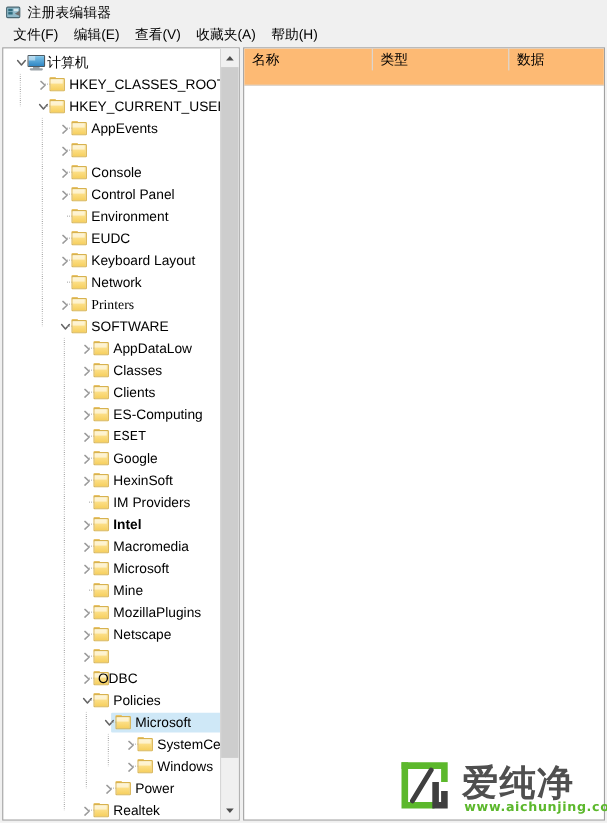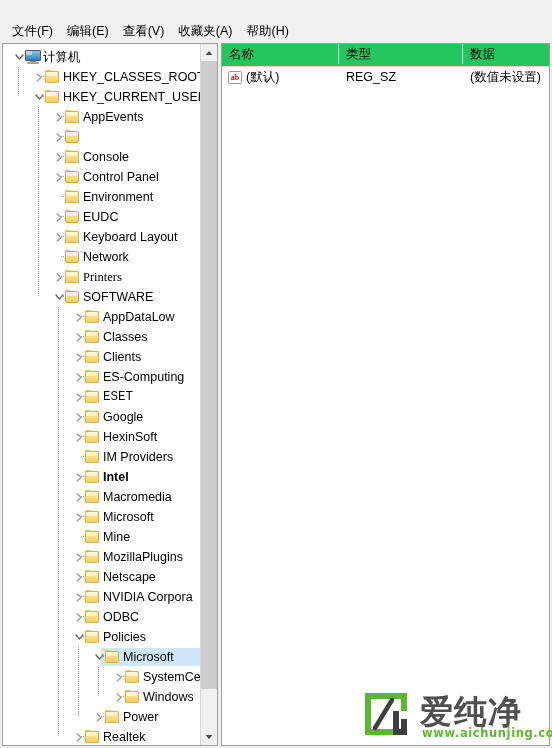--- a/index.html
+++ b/index.html
@@ -93,22 +93,22 @@
   }
   .vsb .btn.up{top:0;}
   .vsb .btn.down{bottom:0;}
   .vsb .thumb{
     position:absolute;left:0;top:17px;width:16px;height:628px;
     background:#cdcdcd;
   }
 
   
   .lheader{
-    position:absolute;left:0;top:0;width:327px;height:23px;
-    background:#22c55e;border-bottom:1px solid #d9d9d9;box-sizing:border-box;
+    position:absolute;left:0;top:0;width:327px;height:34px;
+    background:#fdba74;border-bottom:1px solid #d9d9d9;box-sizing:border-box;
   }
   .lh-cell{
     position:absolute;top:0;height:20px;line-height:20px;
     font-size:12.5px;color:#000;padding-left:7px;box-sizing:border-box;
     border-right:1px solid #d9d9d9;overflow:hidden;white-space:nowrap;cursor:default;
   }
   .lrow{position:absolute;left:0;width:327px;height:21px;cursor:default;}
   .lr-cell{
     position:absolute;top:0;height:21px;line-height:21px;
     font-size:12.5px;color:#000;white-space:nowrap;overflow:hidden;
@@ -126,20 +126,32 @@
   .wm-cn{position:absolute;left:58px;top:0px;font-size:33px;font-weight:bold;color:#4f4f4f;
     letter-spacing:1px;font-family:"DejaVu Sans","Liberation Sans",sans-serif;}
   .wm-url{position:absolute;left:60px;top:36px;font-size:11.5px;font-weight:bold;color:#5cb82c;
     letter-spacing:.6px;font-family:"DejaVu Sans","Liberation Sans",sans-serif;}
 </style>
 </head>
 <body>
 
 <div class="app">
 
+  <div class="titlebar">
+    <span class="title-icon">
+      <svg width="15" height="15" viewBox="0 0 15 15">
+        <rect x="1" y="2.5" width="12" height="9.5" rx="1" fill="#8fb9c9" stroke="#4a6773" stroke-width="1"></rect>
+        <rect x="2.5" y="4" width="4" height="2.2" fill="#2f6b7d"></rect>
+        <rect x="2.5" y="7" width="4" height="2.2" fill="#2f6b7d"></rect>
+        <rect x="7.5" y="4" width="4" height="2.2" fill="#d6e7ee"></rect>
+        <path d="M8.5 8.5 l4.5 -3 v5 z" fill="#6d6d6d"></path>
+      </svg>
+    </span>
+    <span class="title-text">注册表编辑器</span>
+  </div>
 
   <div class="menubar">
     <div class="menu-item">文件(F)</div>
     <div class="menu-item">编辑(E)</div>
     <div class="menu-item">查看(V)</div>
     <div class="menu-item">收藏夹(A)</div>
     <div class="menu-item">帮助(H)</div>
   </div>
 
   <div class="tree-panel">
@@ -540,36 +552,35 @@
               <svg width="8" height="9" viewBox="0 0 8 9">
                 <path d="M2.2 1 L6 4.5 L2.2 8" fill="none" stroke="#9b9b9b" stroke-width="1.4" stroke-linecap="round" stroke-linejoin="round"></path>
               </svg>
             </span>
             <span class="dot" style="left: 78px;"></span>
             <span class="fold" style="left: 82px;">
               <span class="tab"></span>
               <span class="body"></span>
               <span class="shine"></span>
             </span>
-            <span class="label" style="left: 100px;">NVIDIA Corpora</span>
           </div>
           <div class="node" style="top: 560px; position: absolute; left: 0px; width: 198px;">
             <div class="hl" style="left: 78px;"></div>
             <span class="chev" style="left: 68px;">
               <svg width="8" height="9" viewBox="0 0 8 9">
                 <path d="M2.2 1 L6 4.5 L2.2 8" fill="none" stroke="#9b9b9b" stroke-width="1.4" stroke-linecap="round" stroke-linejoin="round"></path>
               </svg>
             </span>
             <span class="dot" style="left: 78px;"></span>
             <span class="fold" style="left: 82px;">
               <span class="tab"></span>
               <span class="body"></span>
               <span class="shine"></span>
             </span>
-            <span class="label" style="left: 100px;">ODBC</span>
+            <span class="label" style="left: 86px;">ODBC</span>
           </div>
           <div class="node" style="top: 580px; position: absolute; left: 0px; width: 198px;">
             <div class="hl" style="left: 78px;"></div>
             <span class="chev" style="left: 68px;">
               <svg width="9" height="8" viewBox="0 0 9 8">
                 <path d="M1 2 L4.5 6 L8 2" fill="none" stroke="#636363" stroke-width="1.4" stroke-linecap="round" stroke-linejoin="round"></path>
               </svg>
             </span>
             <span class="dot" style="left: 78px;"></span>
             <span class="fold" style="left: 82px;">
@@ -670,26 +681,20 @@
       </div>
     </div>
   </div>
 
   <div class="list-panel">
     <div class="lheader">
       <div class="lh-cell" style="left:0;width:117px;">名称</div>
       <div class="lh-cell" style="left:241px;width:86px;border-right:none;">数据</div>
       <div class="lh-cell" style="left:117px;width:124px;">类型</div>
     </div>
-    <div class="lrow" style="top:23px;">
-      <span class="abicon">ab</span>
-      <span class="lr-cell" style="left:24px;width:95px;">(默认)</span>
-      <span class="lr-cell" style="left:124px;width:118px;">REG_SZ</span>
-      <span class="lr-cell" style="left:248px;width:80px;">(数值未设置)</span>
-    </div>
   </div>
 
   <div class="wm">
     <span class="wm-logo">
       <svg width="48" height="44" viewBox="0 0 48 44">
         <path d="M6 4 H42 V16" fill="none" stroke="#5cb82c" stroke-width="6" stroke-linecap="square"></path>
         <path d="M6 4 V40 H30" fill="none" stroke="#5cb82c" stroke-width="6" stroke-linecap="square"></path>
         <path d="M34 22 V40 H42 V30" fill="none" stroke="#3f3f3f" stroke-width="6" stroke-linecap="square"></path>
         <path d="M30 8 L13 36" fill="none" stroke="#3f3f3f" stroke-width="4.5" stroke-linecap="round"></path>
       </svg>

